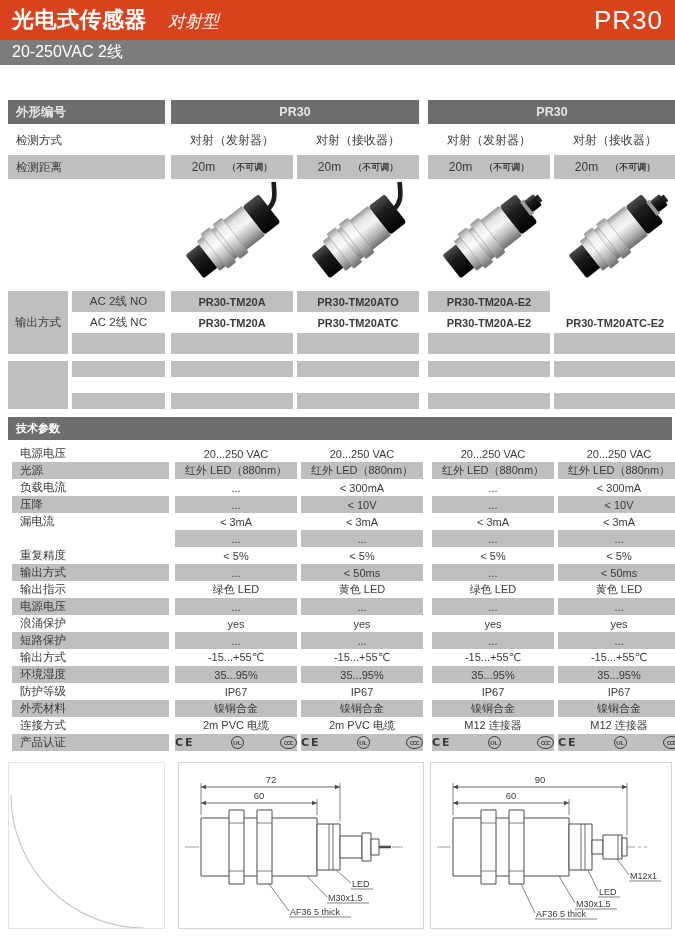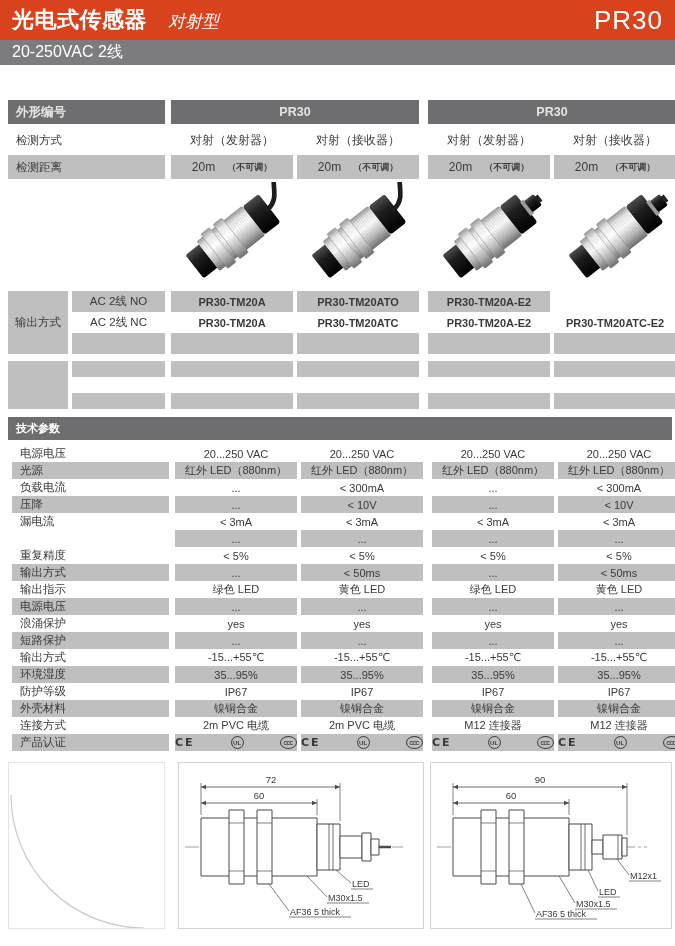--- a/index.html
+++ b/index.html
@@ -59,21 +59,21 @@
   .secbar {
     height:23px; background:#6e6e70; color:#fff; font-weight:bold; font-size:11px;
     display:flex; align-items:center; padding-left:8px;
     margin:8px 3px 0 8px;
   }
   .specrows { margin-top:5px;margin-left:12px; }
   .sh17 { height:17px; }
   .specval { font-size:11px; }
 
   
-  .certwrap { display:flex; gap:36px; justify-content:flex-start; width:100%; align-items:center; }
+  .certwrap { display:flex; gap:36px; justify-content:space-between; width:100%; align-items:center; }
   .ce { font-size:11px; font-weight:bold; letter-spacing:2px; font-family:"DejaVu Sans",sans-serif; }
   .circ { border:1.2px solid #3a3a3a; border-radius:50%; display:flex; align-items:center; justify-content:center; background:transparent; }
   .ul { width:13px; height:13px; font-size:6px; font-weight:bold; }
   .ccc { width:17px; height:13px; font-size:5px; letter-spacing:-0.6px; font-weight:bold; }
 
   
   .drawings { display:flex; margin:11px 3px 0 8px; height:167px; }
   .dbox { border:1px solid #d4d4d4; background:#fff; }
   .dbox.deco { width:157px; border-color:#e3e3e3; }
   .dbox.mid { width:246px; margin-left:13px; }

